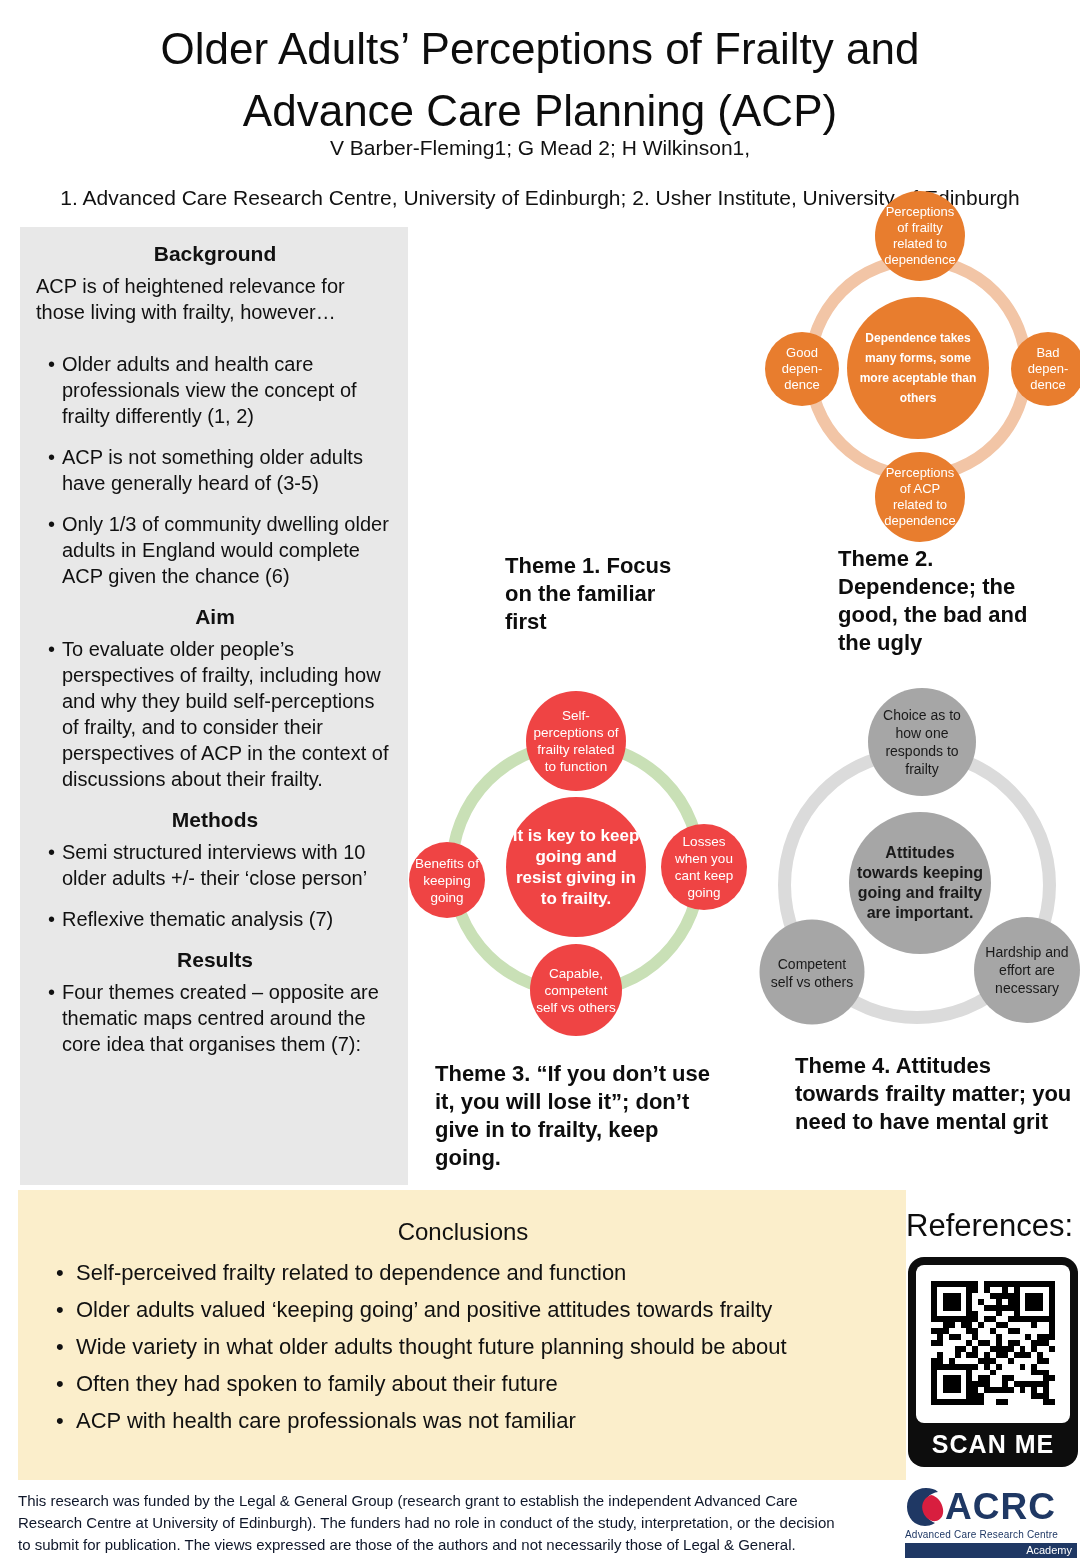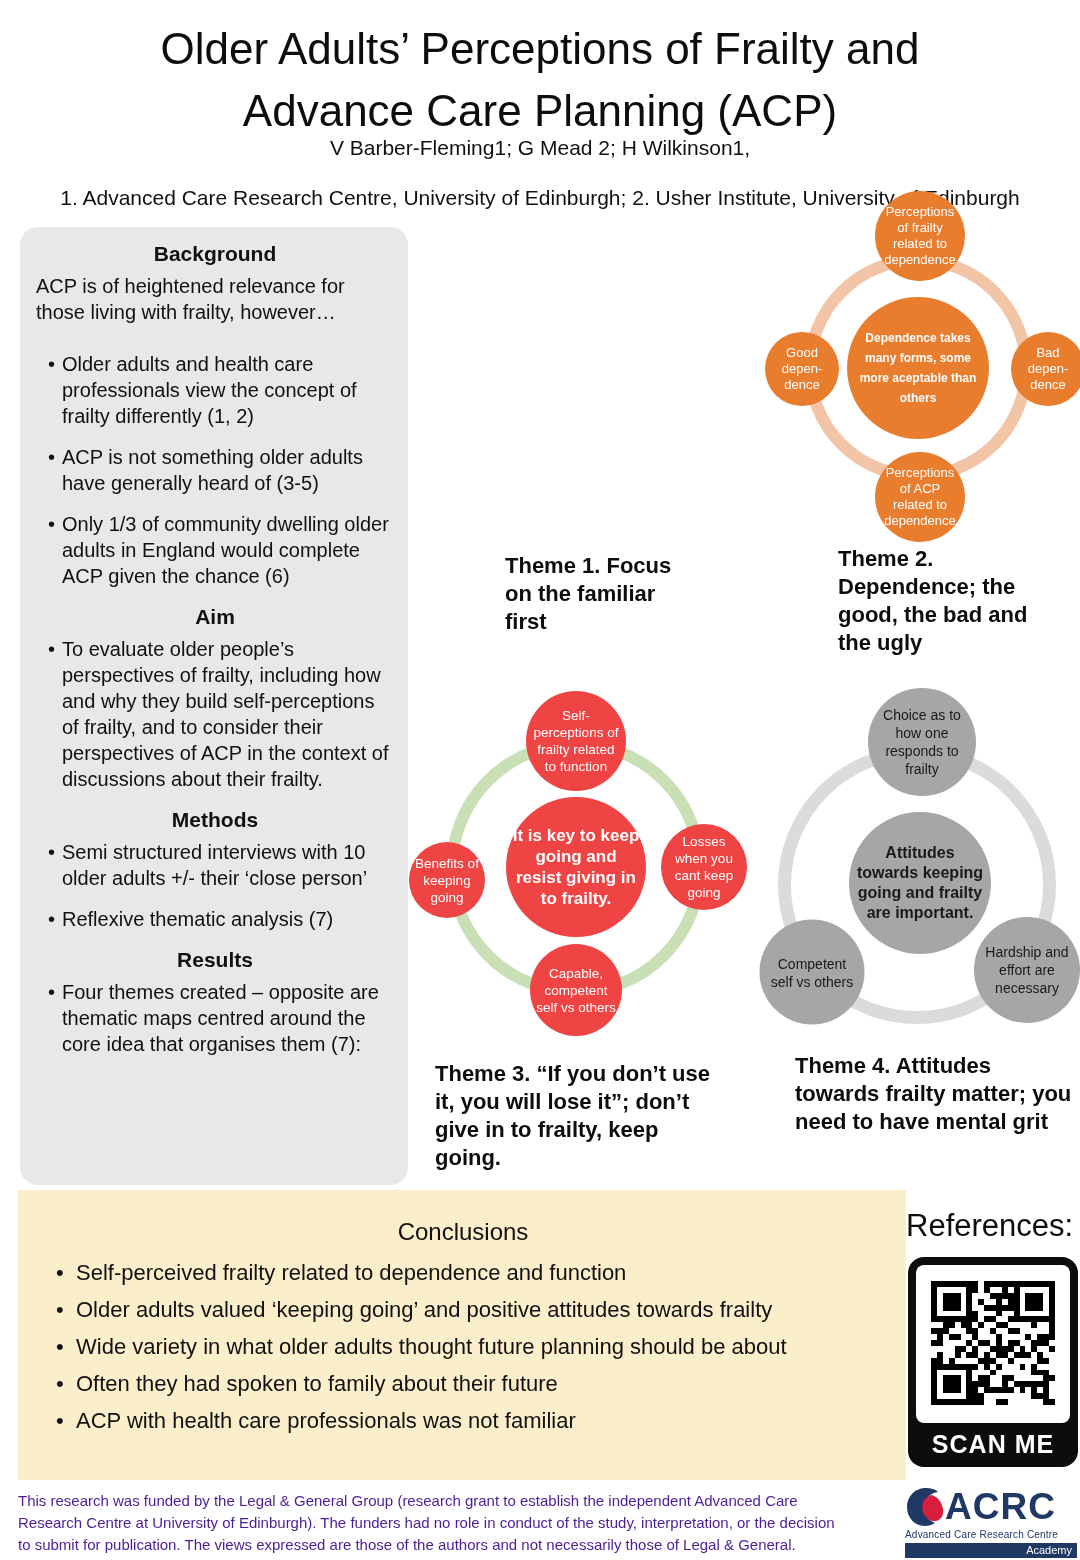--- a/index.html
+++ b/index.html
@@ -7,21 +7,21 @@
     position:relative;width:1080px;height:1560px;overflow:hidden;
     background:#fff;font-family:"Liberation Sans",sans-serif;color:#111;
   }
   
   .title{position:absolute;left:0;top:18px;width:1080px;text-align:center;
     font-size:44px;line-height:62px;color:#0d0d0d;font-weight:400;}
   .authors{position:absolute;left:0;top:136px;width:1080px;text-align:center;font-size:21px;}
   .affil{position:absolute;left:0;top:162px;width:1080px;text-align:center;font-size:21px;margin-top:24px;}
   
   .left-panel{position:absolute;left:20px;top:227px;width:388px;height:958px;
-    background:#E8E8E8;box-sizing:border-box;padding:8px 14px 0 16px;font-size:20px;line-height:26px;border-radius:18px;}
+    background:#E8E8E8;box-sizing:border-box;padding:8px 14px 0 16px;font-size:20px;line-height:26px;}
   .sec-head{text-align:center;font-weight:bold;font-size:21px;margin:6px 0 6px 0;}
   .intro{margin:4px 0 26px 0;}
   .brow{display:flex;margin:0 0 15px 0;}
   .brow .dot{width:26px;flex:0 0 26px;padding-left:12px;box-sizing:border-box;}
   .brow .btext{flex:1;}
   
   .diagram{position:absolute;}
   .ring,.circle{position:absolute;border-radius:50%;transform:translate(-50%,-50%);box-sizing:border-box;}
   .ring{z-index:0;background:transparent;}
   .circle{z-index:1;display:flex;align-items:center;justify-content:center;
@@ -80,21 +80,21 @@
   .qr-block{position:absolute;left:908px;top:1257px;width:170px;height:210px;
     background:#0d0d0d;border-radius:16px;}
   .qr-inner{position:absolute;left:8px;top:8px;right:8px;bottom:44px;background:#fff;border-radius:8px;}
   .qr-pattern{position:absolute;left:15px;top:16px;width:124px;height:124px;
     display:grid;grid-template-columns:repeat(21,1fr);grid-template-rows:repeat(21,1fr);}
   .qm{background:#000;}
   .qr-label{position:absolute;left:0;bottom:8px;width:100%;text-align:center;
     color:#fff;font-size:25px;font-weight:bold;letter-spacing:1px;}
   
   .footer{position:absolute;left:0;top:1483px;width:1080px;height:77px;background:#fff;}
-  .fund-text{position:absolute;left:18px;top:7px;width:830px;font-size:15px;line-height:22px;color:#4c1d95;}
+  .fund-text{position:absolute;left:18px;top:7px;width:830px;font-size:15px;line-height:22px;color:#0f172a;}
   .logo{position:absolute;left:905px;top:3px;width:172px;}
   .logo-row{display:flex;align-items:center;}
   .logo-mark{width:40px;height:40px;flex:0 0 40px;}
   .logo-acronym{font-size:37px;font-weight:bold;color:#1F3864;letter-spacing:1px;}
   .logo-name{font-size:10px;color:#1F3864;margin-top:1px;letter-spacing:0.2px;}
   .logo-bar{background:#1F3864;color:#fff;font-size:11px;height:15px;line-height:15px;
     text-align:right;padding-right:5px;margin-top:3px;}
 </style>
 </head>
 <body>

